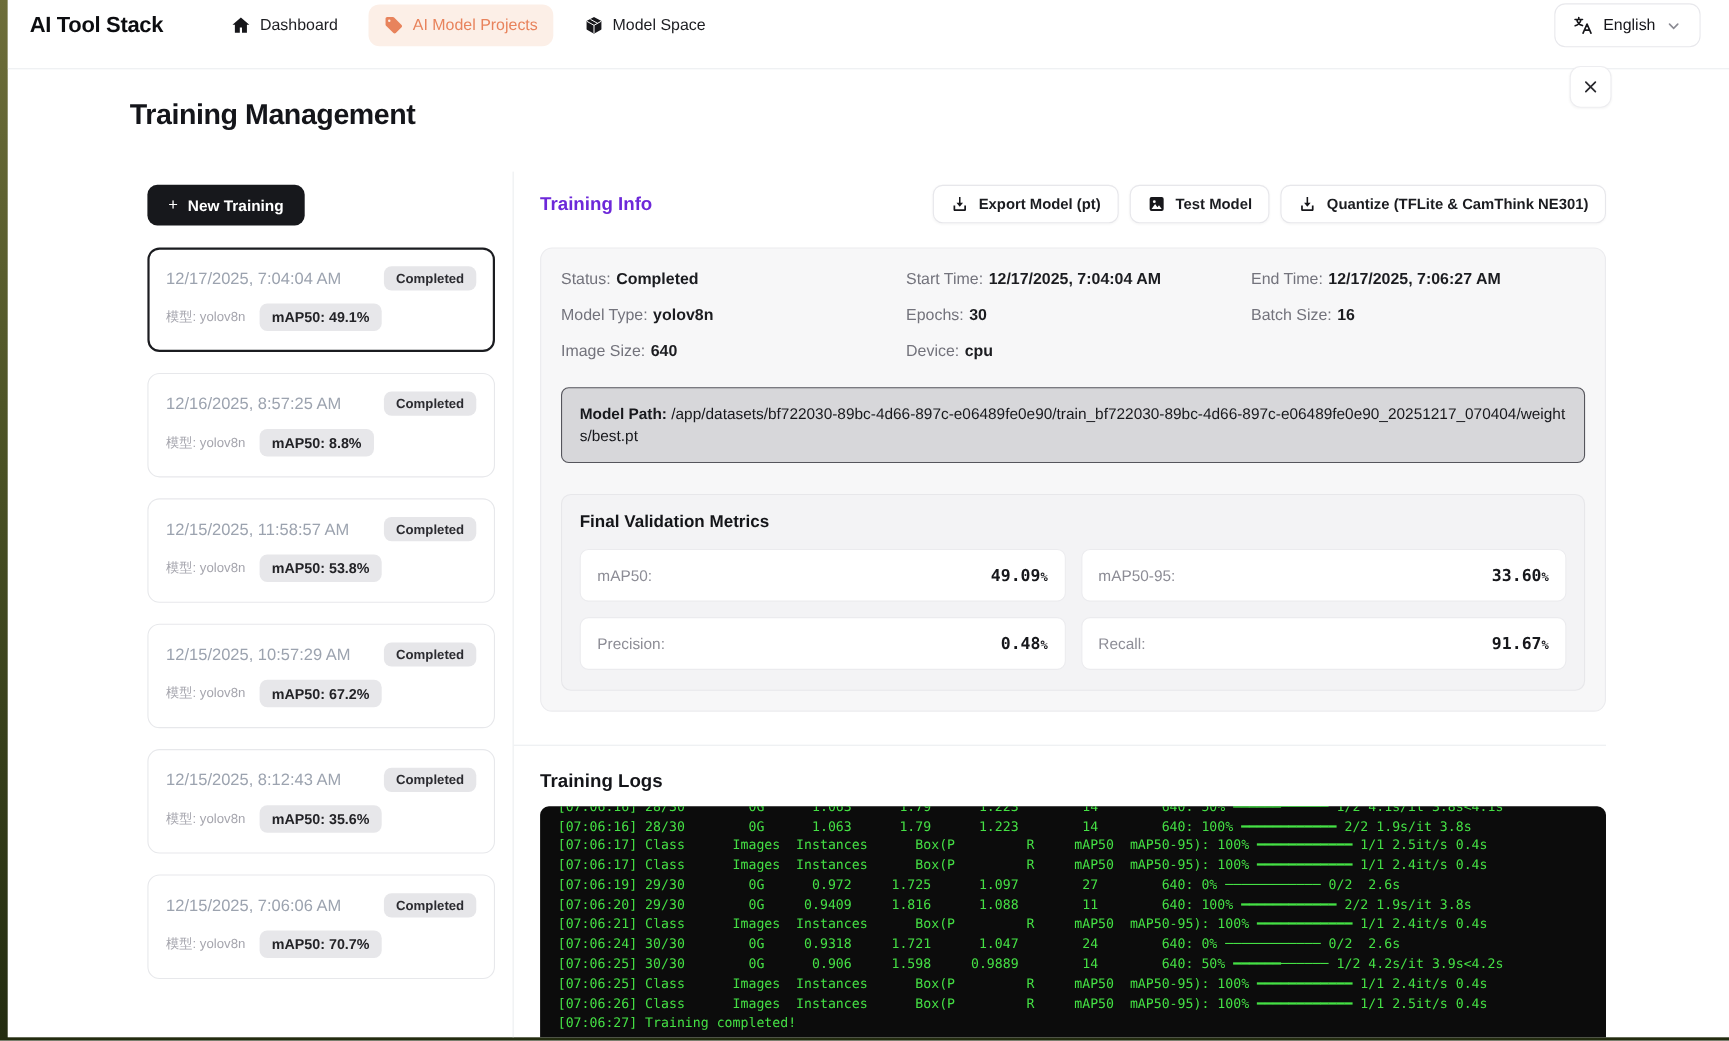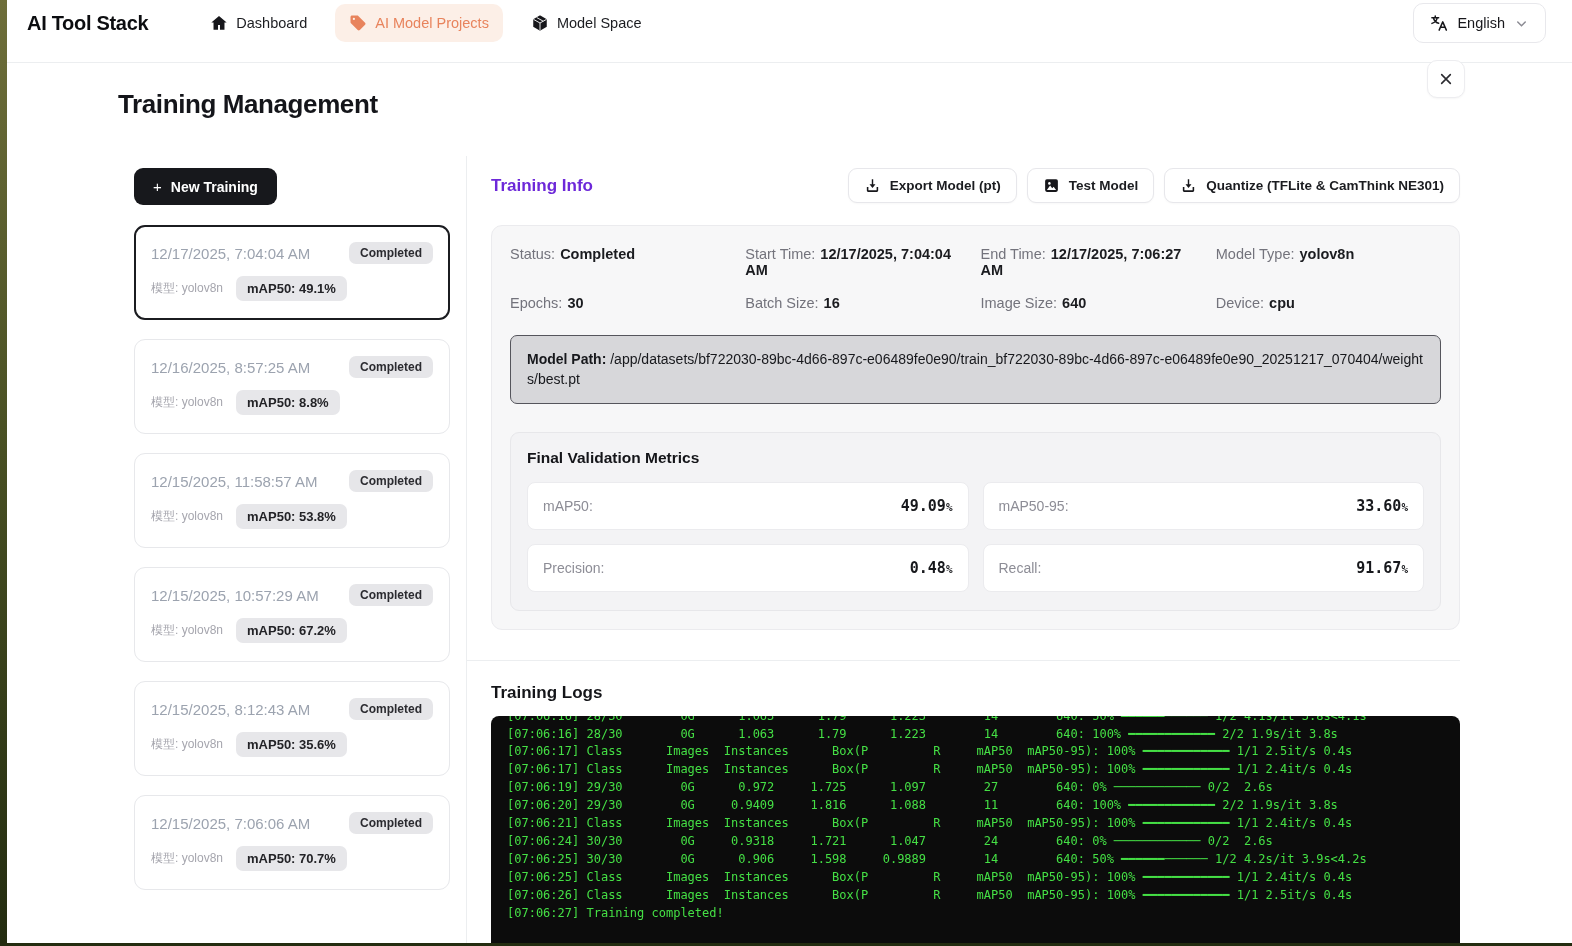--- a/index.html
+++ b/index.html
@@ -75,21 +75,21 @@
   .tool-btn {
     display:flex; align-items:center; gap:9px; background:#fff; cursor:pointer;
     border:1px solid #e7e7eb; border-radius:9px; padding:8px 15px;
     font-size:13.5px; font-weight:600; color:#1b1c20; font-family:"Liberation Sans",sans-serif;
     box-shadow:0 1px 2px rgba(0,0,0,0.03);
   }
   .info-panel {
     margin-top:22px; background:#f7f7f8; border:1px solid #ebebee; border-radius:11px;
     padding:20px 18px 18px 18px;
   }
-  .info-grid { display:grid; grid-template-columns:1fr 1fr 1fr 1fr; row-gap:17px; column-gap:10px; padding:0 0 6px 0; }
+  .info-grid { display:grid; grid-template-columns:1fr 1fr 1fr; row-gap:17px; column-gap:10px; padding:0 0 6px 0; }
   .field { font-size:14.5px; }
   .field .lbl { color:#73737c; }
   .field .val { color:#1b1c20; font-weight:600; margin-left:5px; }
   .path-box {
     margin-top:18px; background:#d7d7da; border:1px solid #55555c; border-radius:7px;
     padding:13px 16px; font-size:14px; color:#17181c; line-height:1.45; word-break:break-all;
   }
   .path-box .lbl { font-weight:800; }
   .metrics-panel {
     margin-top:28px; background:#f3f3f5; border:1px solid #e7e7ea; border-radius:9px;

